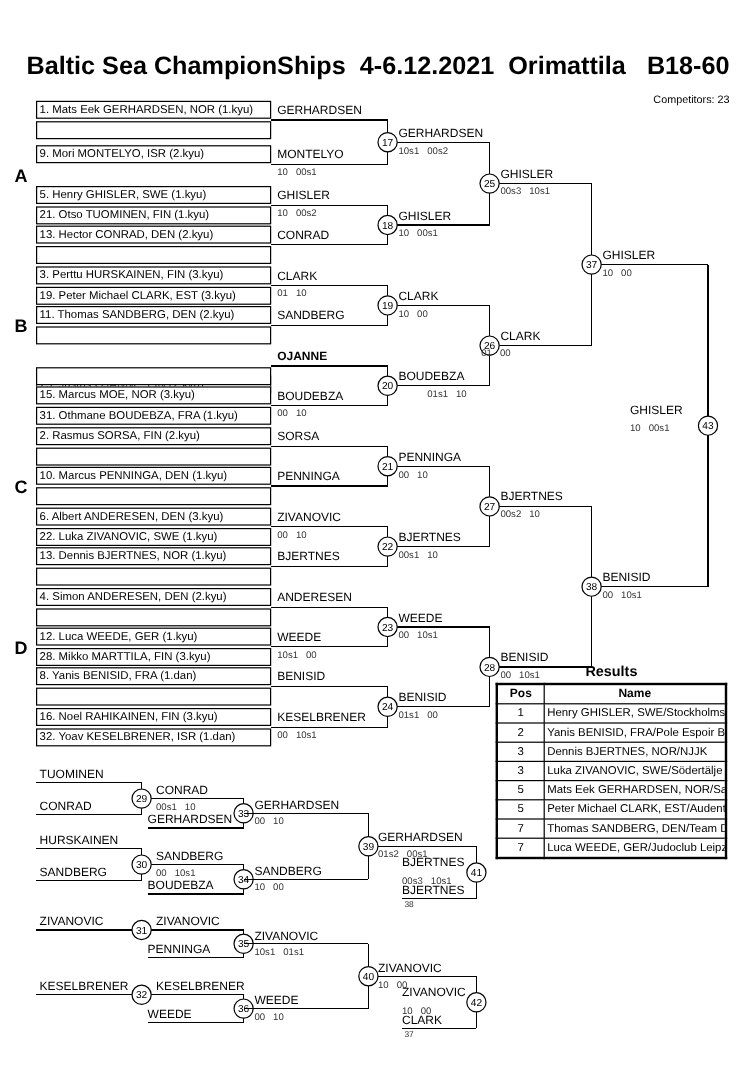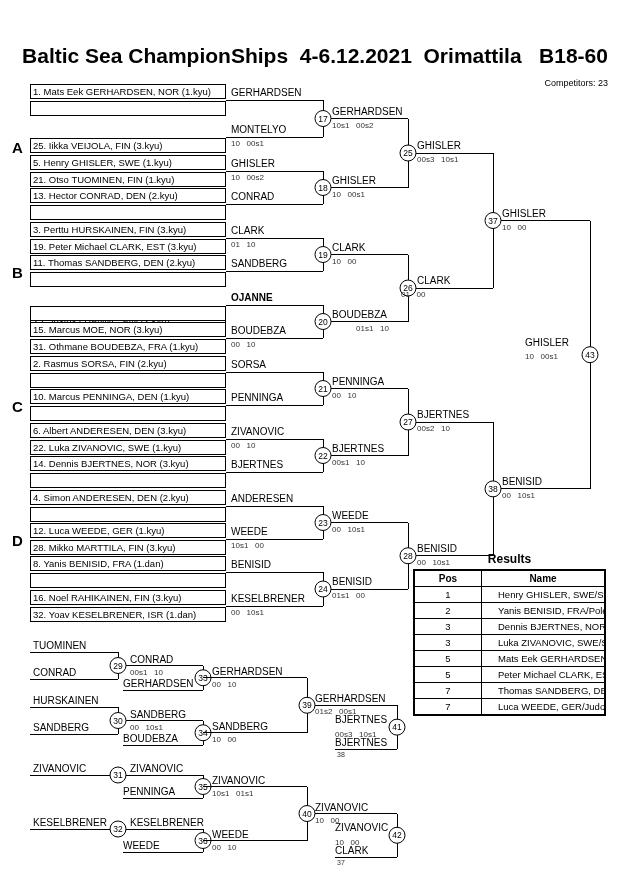--- a/index.html
+++ b/index.html
@@ -11,21 +11,21 @@
   .lbl{position:absolute;font-size:10px;line-height:11px;white-space:pre}
   .score{position:absolute;font-size:8px;line-height:9px;color:#333;white-space:pre}
   .from-no{position:absolute;font-size:7px;line-height:8px;color:#333}
   #bracket-lines{position:absolute;left:0;top:0}
   #bracket-lines line{stroke:#000;stroke-width:1;shape-rendering:crispEdges}
   .match-circle{fill:#fff;stroke:#000;stroke-width:1}
   .match-no{font-family:"Liberation Sans",sans-serif;font-size:8.5px;text-anchor:middle;fill:#000}
   .results{position:absolute;left:413px;top:552px;width:193px}
   .results-title{text-align:center;font-weight:bold;font-size:12px;margin:0 0 3px 0}
   .results table{border-collapse:collapse;width:100%;table-layout:fixed;border:2px solid #000;background:#fff}
-  .results th,.results td{border:1px solid #000;font-size:9.5px;height:15px;padding:0 16px;white-space:nowrap;overflow:hidden}
+  .results th,.results td{border:1px solid #000;font-size:9.5px;height:15px;padding:0 2px;white-space:nowrap;overflow:hidden}
   .results th{text-align:center;font-weight:bold;font-size:10px}
   .results .pos{width:34px;text-align:center}
 </style>
 </head>
 <body>
 
 <div id="stage">
   <svg id="bracket-lines" width="630" height="891">
       <line x1="226" y1="100" x2="323" y2="100"></line>
       <line x1="226" y1="137" x2="323" y2="137"></line>
@@ -204,21 +204,21 @@
         </tbody>
     </table>
   </div>
 <div class="group-label" style="left: 12px; top: 139px;">A</div>
     <div class="group-label" style="left: 12px; top: 264px;">B</div>
     <div class="group-label" style="left: 12px; top: 398px;">C</div>
     <div class="group-label" style="left: 12px; top: 532px;">D</div>
     <div class="seed-box" style="left: 30px; top: 84px;">1. Mats Eek GERHARDSEN, NOR (1.kyu)</div>
     <div class="seed-box" style="left: 30px; top: 101px;"></div>
     <div class="lbl" style="left: 231px; top: 87px;">GERHARDSEN</div>
-    <div class="seed-box" style="left: 30px; top: 138px;">25. Iikka VEIJOLA, FIN (3.kyu)</div>
+    <div class="seed-box" style="left: 30px; top: 121px;">9. Mori MONTELYO, ISR (2.kyu)</div>
     <div class="lbl" style="left: 231px; top: 124px;">MONTELYO</div>
     <div class="score" style="left: 231px; top: 139px;">10   00s1</div>
     <div class="seed-box" style="left: 30px; top: 155px;">5. Henry GHISLER, SWE (1.kyu)</div>
     <div class="seed-box" style="left: 30px; top: 172px;">21. Otso TUOMINEN, FIN (1.kyu)</div>
     <div class="lbl" style="left: 231px; top: 158px;">GHISLER</div>
     <div class="score" style="left: 231px; top: 173px;">10   00s2</div>
     <div class="seed-box" style="left: 30px; top: 188px;">13. Hector CONRAD, DEN (2.kyu)</div>
     <div class="seed-box" style="left: 30px; top: 205px;"></div>
     <div class="lbl" style="left: 231px; top: 191px;">CONRAD</div>
     <div class="seed-box" style="left: 30px; top: 222px;">3. Perttu HURSKAINEN, FIN (3.kyu)</div>
@@ -238,21 +238,21 @@
     <div class="seed-box" style="left: 30px; top: 356px;">2. Rasmus SORSA, FIN (2.kyu)</div>
     <div class="seed-box" style="left: 30px; top: 373px;"></div>
     <div class="lbl" style="left: 231px; top: 359px;">SORSA</div>
     <div class="seed-box" style="left: 30px; top: 389px;">10. Marcus PENNINGA, DEN (1.kyu)</div>
     <div class="seed-box" style="left: 30px; top: 406px;"></div>
     <div class="lbl" style="left: 231px; top: 392px;">PENNINGA</div>
     <div class="seed-box" style="left: 30px; top: 423px;">6. Albert ANDERESEN, DEN (3.kyu)</div>
     <div class="seed-box" style="left: 30px; top: 440px;">22. Luka ZIVANOVIC, SWE (1.kyu)</div>
     <div class="lbl" style="left: 231px; top: 426px;">ZIVANOVIC</div>
     <div class="score" style="left: 231px; top: 441px;">00   10</div>
-    <div class="seed-box" style="left: 30px; top: 456px;">14. Dennis BJERTNES, NOR (3.kyu)</div>
+    <div class="seed-box" style="left: 30px; top: 456px;">13. Dennis BJERTNES, NOR (1.kyu)</div>
     <div class="seed-box" style="left: 30px; top: 473px;"></div>
     <div class="lbl" style="left: 231px; top: 459px;">BJERTNES</div>
     <div class="seed-box" style="left: 30px; top: 490px;">4. Simon ANDERESEN, DEN (2.kyu)</div>
     <div class="seed-box" style="left: 30px; top: 507px;"></div>
     <div class="lbl" style="left: 231px; top: 493px;">ANDERESEN</div>
     <div class="seed-box" style="left: 30px; top: 523px;">12. Luca WEEDE, GER (1.kyu)</div>
     <div class="seed-box" style="left: 30px; top: 540px;">28. Mikko MARTTILA, FIN (3.kyu)</div>
     <div class="lbl" style="left: 231px; top: 526px;">WEEDE</div>
     <div class="score" style="left: 231px; top: 541px;">10s1   00</div>
     <div class="seed-box" style="left: 30px; top: 556px;">8. Yanis BENISID, FRA (1.dan)</div>

